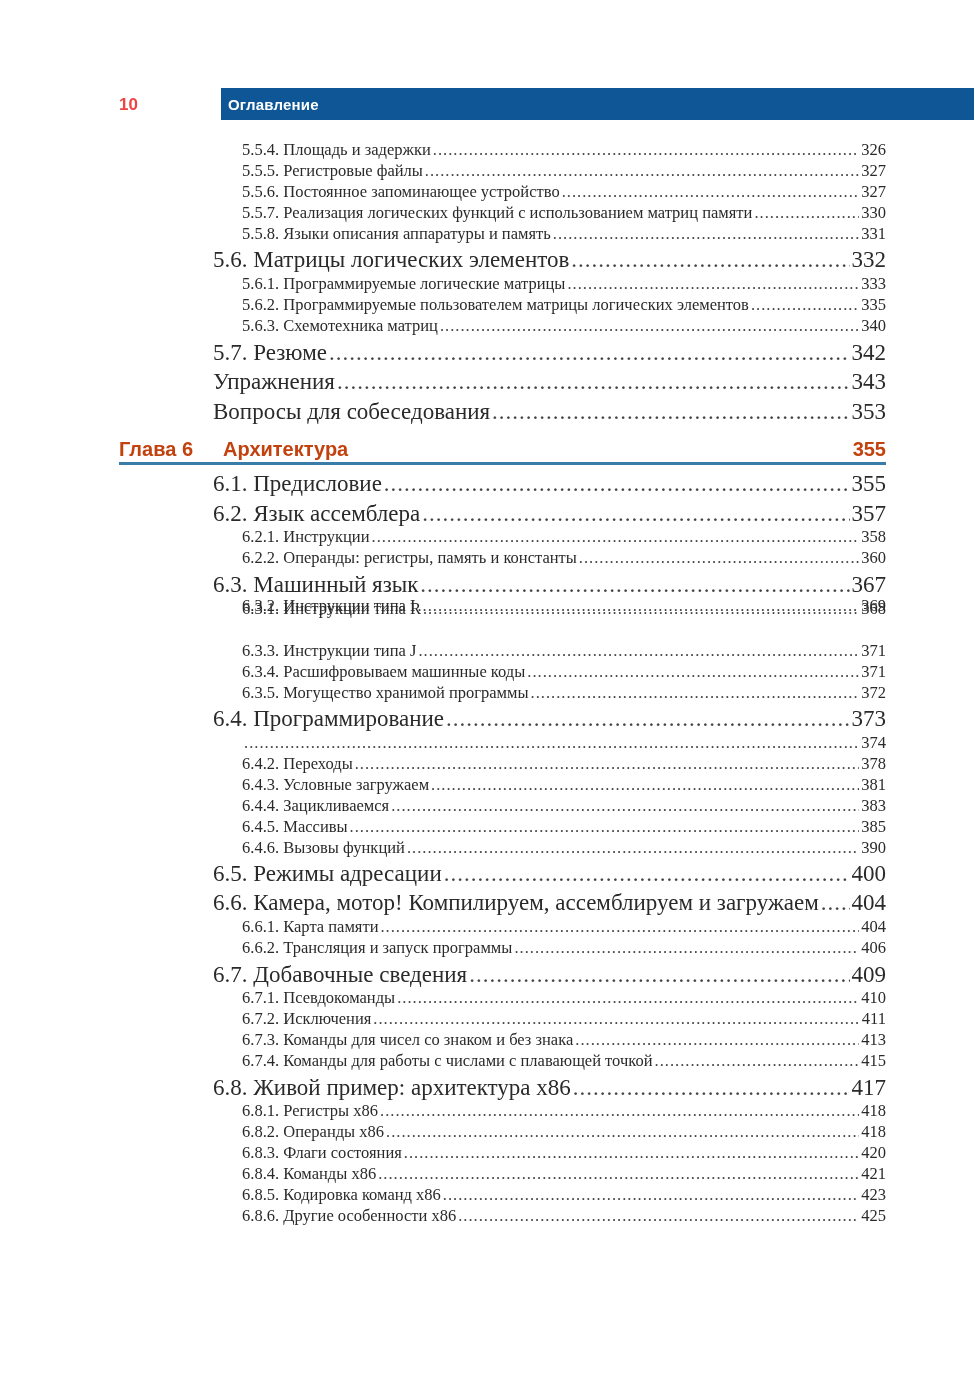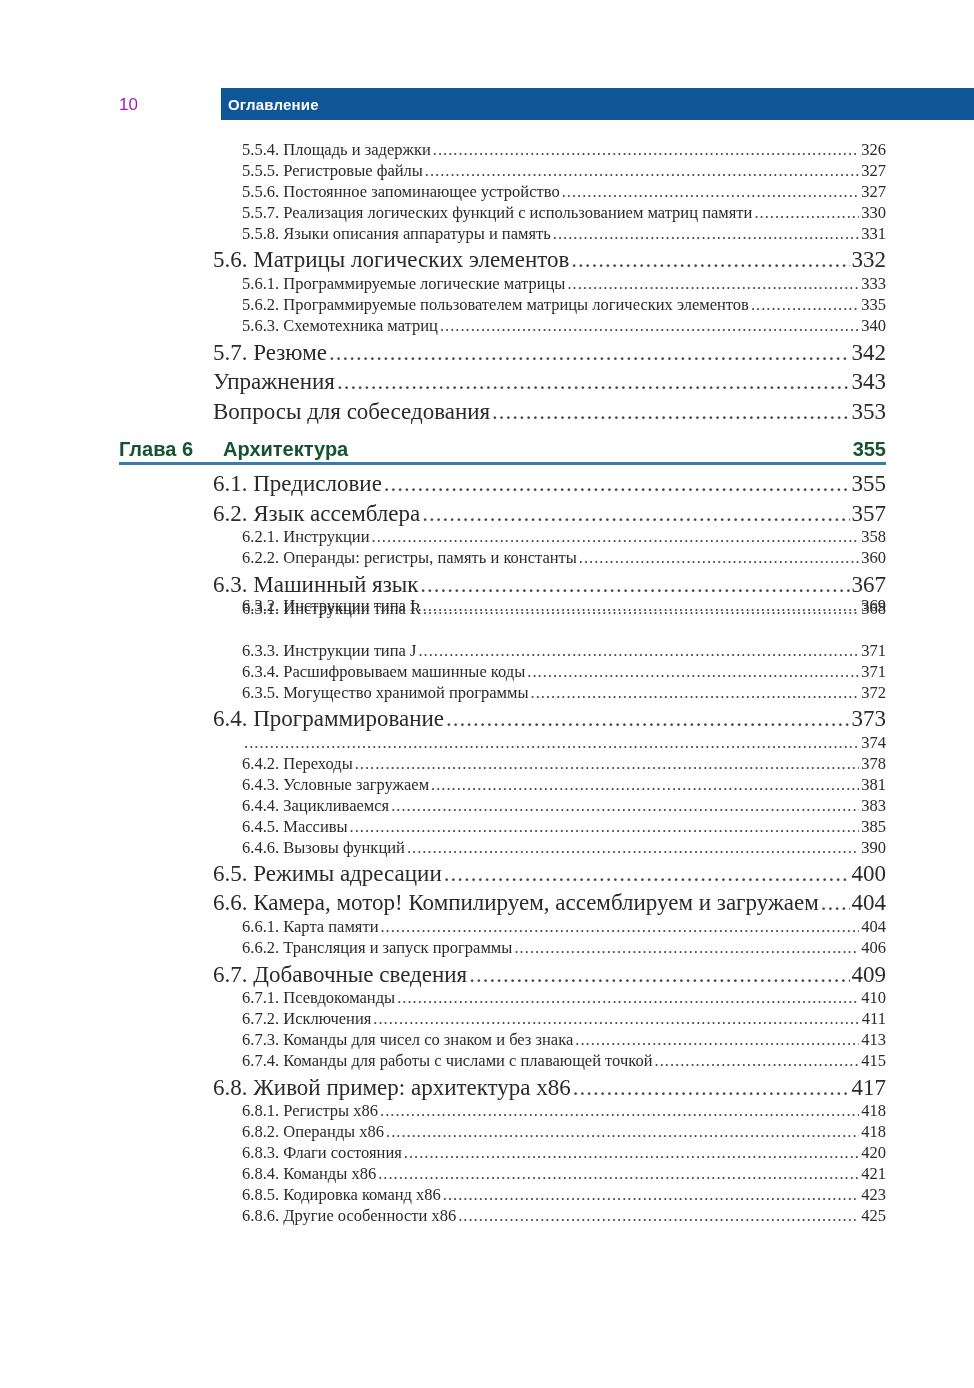--- a/index.html
+++ b/index.html
@@ -1,28 +1,28 @@
 <!DOCTYPE html>
 <html><head>
 <meta charset="utf-8">
 <style>
   html, body { margin: 0; padding: 0; background: #ffffff; }
   body { width: 974px; height: 1388px; position: relative; overflow: hidden; color: #222; }
-  .page-num { position: absolute; left: 119px; top: 95px; font-family: "Liberation Sans", sans-serif; font-weight: normal; font-size: 17px; color: #a21caf; }
+  .page-num { position: absolute; left: 119px; top: 95px; font-family: "Liberation Sans", sans-serif; font-weight: bold; font-size: 17px; color: #ef4444; }
   .header-bar { position: absolute; left: 221px; top: 88px; width: 770px; height: 32px; background: #0f5697; }
   .header-bar span { position: absolute; left: 7px; top: 8px; font-family: "Liberation Sans", sans-serif; font-weight: bold; font-size: 15px; color: #fff; letter-spacing: 0.2px; }
   .toc { position: absolute; left: 0; top: 0; width: 974px; }
   .row { position: absolute; display: flex; align-items: center; font-family: "Liberation Serif", serif; color: #2a2a2a; white-space: nowrap; }
   .row .t { flex: 0 0 auto; }
   .row .dots { flex: 1 1 auto; overflow: hidden; margin: 0 2px; }
   .row .dots::after { content: "................................................................................................................................................................................................................................................"; letter-spacing: 1px; color: #444; }
   .row .p { flex: 0 0 auto; }
   .lvl3 { left: 242px; width: 644px; font-size: 16.5px; height: 20px; }
   .lvl2 { left: 213px; width: 673px; font-size: 23px; height: 24px; }
-  .chapter { position: absolute; left: 119px; top: 436px; width: 767px; height: 30px; font-family: "Liberation Sans", sans-serif; font-weight: bold; font-size: 20px; color: #14532d; }
+  .chapter { position: absolute; left: 119px; top: 436px; width: 767px; height: 30px; font-family: "Liberation Sans", sans-serif; font-weight: bold; font-size: 20px; color: #c2410c; }
   .chapter .lbl { position: absolute; left: 0; top: 2px; }
   .chapter .ttl { position: absolute; left: 104px; top: 2px; text-align: center; }
   .chapter .pg { position: absolute; right: 0; top: 2px; }
   .chapter-rule { position: absolute; left: 119px; top: 462px; width: 767px; height: 3px; background: #3a7ca8; }
 </style>
 </head>
 <body>
 
 <div class="page-num">10</div>
 <div class="header-bar">

